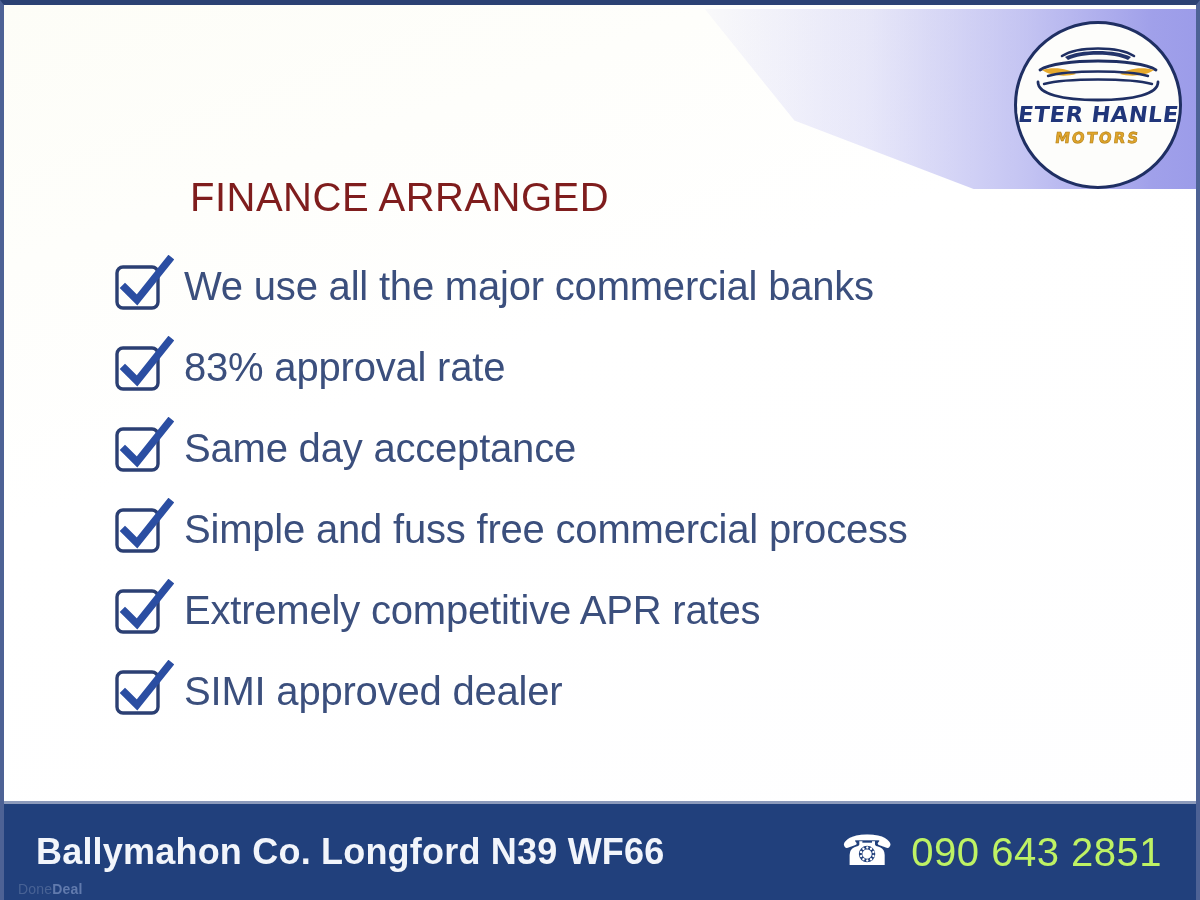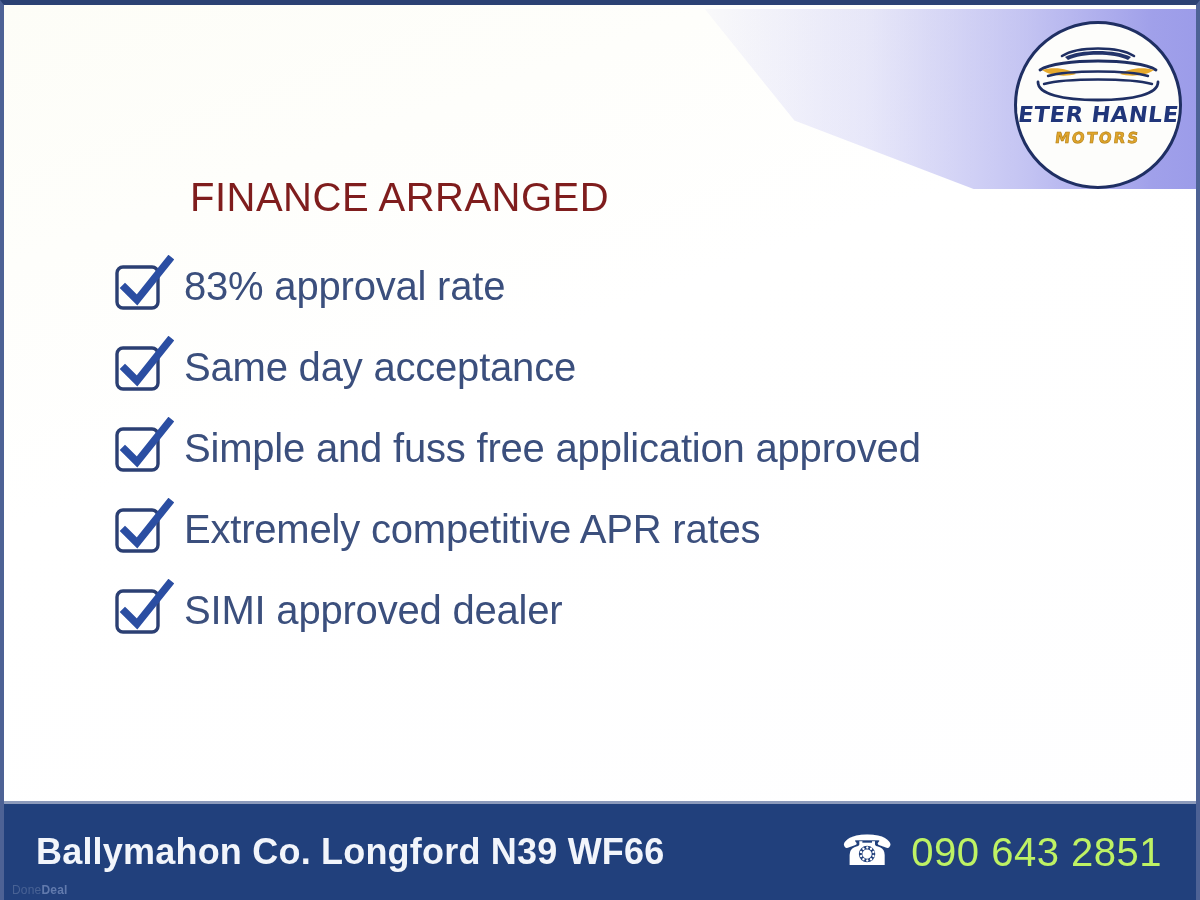--- a/index.html
+++ b/index.html
@@ -146,22 +146,22 @@
     margin-top:-2px;
   }
   .footer-number {
     color:#bef264;
     font-size:40px;
     font-weight:400;
     letter-spacing:0.5px;
   }
   .watermark {
     position:absolute;
-    left:8px; bottom:3px;
-    font-size:12px;
+    left:14px; bottom:3px;
+    font-size:14px;
     color:#4f6899;
     letter-spacing:0.2px;
     opacity:0.85;
     font-family:"Liberation Sans", sans-serif;
   }
   .watermark b { color:#6d85b6; }
 </style>
 </head>
 <body>
 
@@ -190,20 +190,29 @@
       <path d="M6 42 C6 54, 30 60, 66 60 C102 60, 126 54, 126 42" fill="none" stroke="#1f2f63" stroke-width="2.8" stroke-linecap="round"></path>
     </svg>
     <div class="logo-name">PETER HANLEY</div>
     <div class="logo-sub">MOTORS</div>
   </div>
 
   <div class="headline">FINANCE ARRANGED</div>
 
   <div class="checklist">
 
+    <div class="check-row">
+      <span class="check-box-wrap">
+        <svg class="check-svg" viewBox="0 0 62 62">
+          <rect x="5" y="12" width="41" height="41" rx="6" ry="6" fill="none" stroke="#2b3f73" stroke-width="3.4"></rect>
+          <path d="M13 33 L25 45 L57 5" fill="none" stroke="#2b4ea2" stroke-width="7.5" stroke-linecap="square" stroke-linejoin="miter"></path>
+        </svg>
+      </span>
+      <span class="check-label">We use all the major commercial banks</span>
+    </div>
 
     <div class="check-row">
       <span class="check-box-wrap">
         <svg class="check-svg" viewBox="0 0 62 62">
           <rect x="5" y="12" width="41" height="41" rx="6" ry="6" fill="none" stroke="#2b3f73" stroke-width="3.4"></rect>
           <path d="M13 33 L25 45 L57 5" fill="none" stroke="#2b4ea2" stroke-width="7.5" stroke-linecap="square" stroke-linejoin="miter"></path>
         </svg>
       </span>
       <span class="check-label">83% approval rate</span>
     </div>
@@ -218,21 +227,21 @@
       <span class="check-label">Same day acceptance</span>
     </div>
 
     <div class="check-row">
       <span class="check-box-wrap">
         <svg class="check-svg" viewBox="0 0 62 62">
           <rect x="5" y="12" width="41" height="41" rx="6" ry="6" fill="none" stroke="#2b3f73" stroke-width="3.4"></rect>
           <path d="M13 33 L25 45 L57 5" fill="none" stroke="#2b4ea2" stroke-width="7.5" stroke-linecap="square" stroke-linejoin="miter"></path>
         </svg>
       </span>
-      <span class="check-label">Simple and fuss free application approved</span>
+      <span class="check-label">Simple and fuss free commercial process</span>
     </div>
 
     <div class="check-row">
       <span class="check-box-wrap">
         <svg class="check-svg" viewBox="0 0 62 62">
           <rect x="5" y="12" width="41" height="41" rx="6" ry="6" fill="none" stroke="#2b3f73" stroke-width="3.4"></rect>
           <path d="M13 33 L25 45 L57 5" fill="none" stroke="#2b4ea2" stroke-width="7.5" stroke-linecap="square" stroke-linejoin="miter"></path>
         </svg>
       </span>
       <span class="check-label">Extremely competitive APR rates</span>

